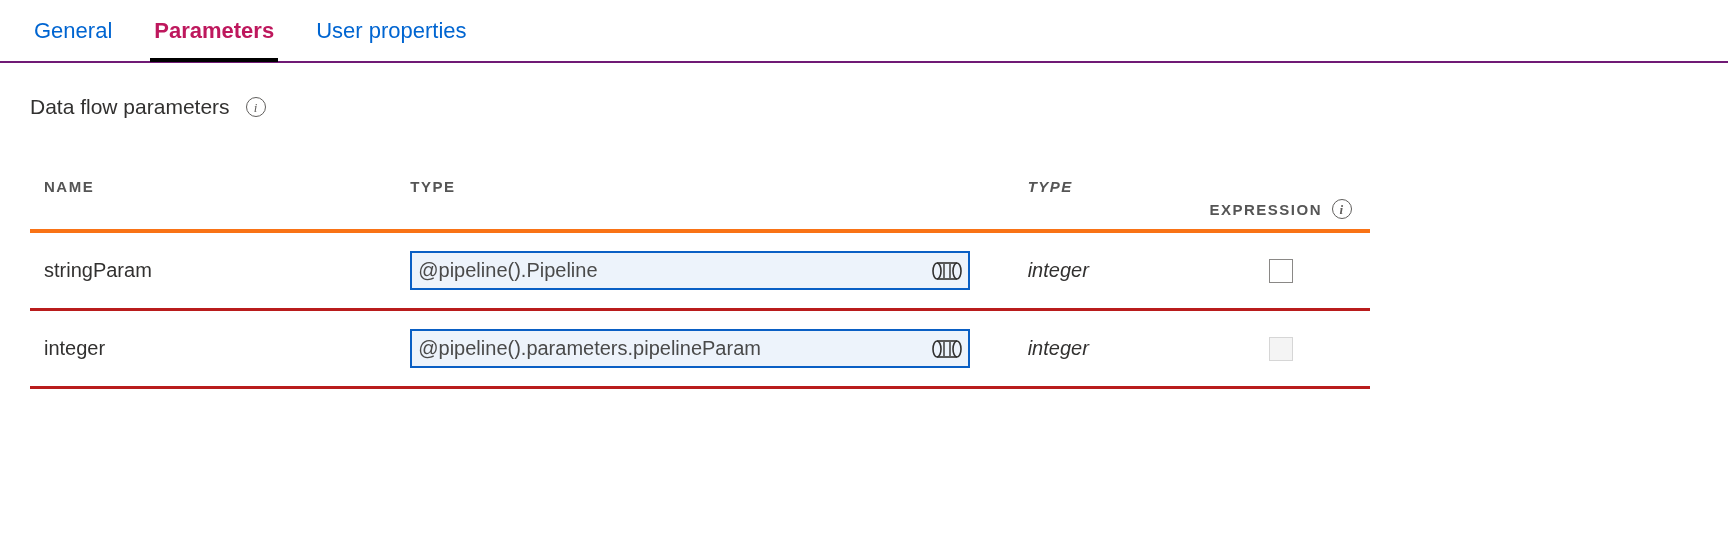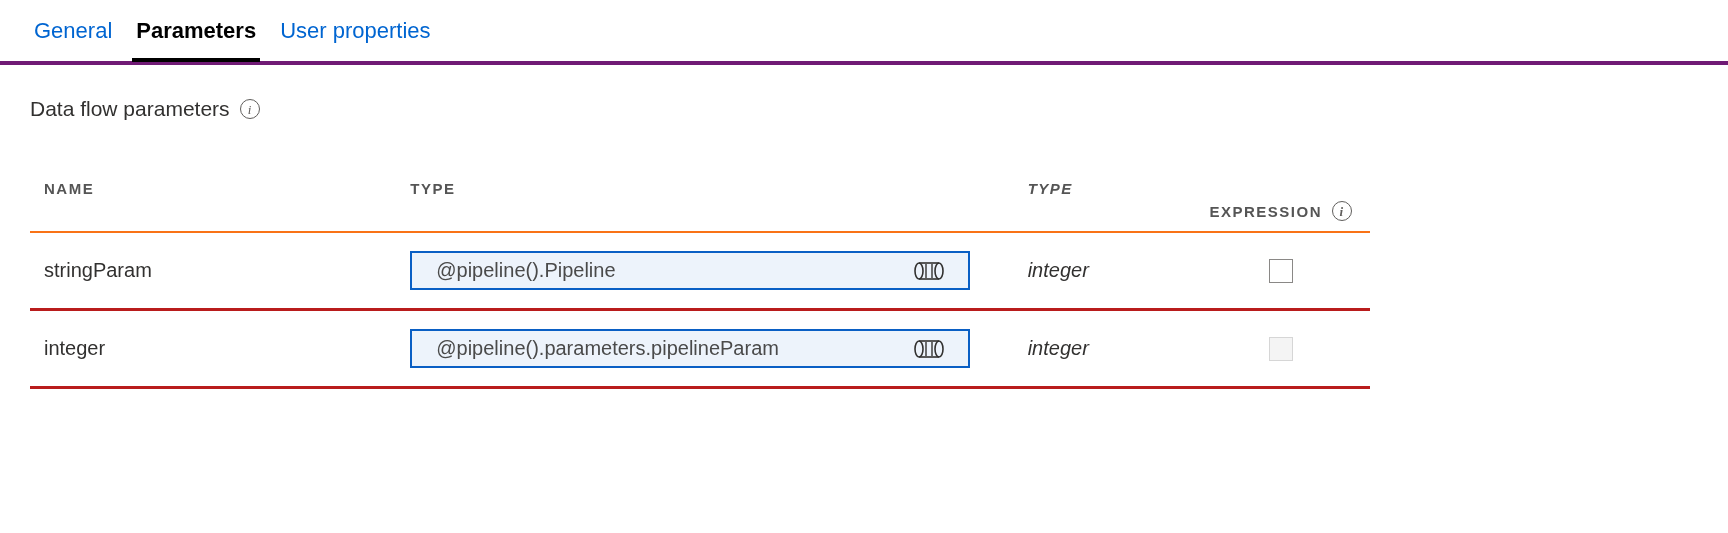--- a/index.html
+++ b/index.html
@@ -4,44 +4,44 @@
   <style>
     * { box-sizing: border-box; margin: 0; padding: 0; }
     body {
       font-family: "Segoe UI", -apple-system, BlinkMacSystemFont, sans-serif;
       background: #fff;
       color: #323130;
       font-size: 18px;
     }
     .tabs {
       display: flex;
-      gap: 16px;
+      gap: 34px;
       padding: 12px 30px 0 30px;
-      border-bottom: 4px solid #701a75;
+      border-bottom: 2px solid #701a75;
     }
     .tab {
       padding: 6px 4px 14px 4px;
       font-size: 22px;
       color: #0065d1;
       cursor: pointer;
       border-bottom: 4px solid transparent;
       margin-bottom: -1px;
     }
     .tab.active {
-      color: #000000;
+      color: #be185d;
       font-weight: 600;
       border-bottom-color: #000;
     }
     .content {
       padding: 32px 30px;
     }
     .section-title {
       display: flex;
       align-items: center;
-      gap: 10px;
+      gap: 16px;
       font-size: 21px;
       color: #323130;
       margin-bottom: 24px;
     }
     .info-icon {
       display: inline-flex;
       align-items: center;
       justify-content: center;
       width: 20px;
       height: 20px;
@@ -58,42 +58,42 @@
       max-width: 1340px;
       border-collapse: collapse;
     }
     .params-table thead th {
       text-align: left;
       font-size: 15px;
       font-weight: 600;
       letter-spacing: 1.5px;
       color: #555;
       padding: 10px 14px;
-      border-bottom: 2px solid #f97316;
+      border-bottom: 4px solid #f97316;
     }
     .params-table thead th.expr-col {
       text-align: center;
     }
     .params-table tbody td {
       padding: 18px 14px;
       border-bottom: 3px solid #b91c1c;
       font-size: 20px;
       color: #323130;
       vertical-align: middle;
     }
     .col-name { width: 350px; }
     .col-value { width: 590px; }
     .col-type { width: 170px; font-style: italic; }
     .col-expr { width: 160px; text-align: center; }
     .value-input-wrap {
       display: flex;
       align-items: center;
       background: #edf3fb;
       border: 2px solid #0a5fc4;
-      padding: 6px 24px;
+      padding: 6px 6px;
       width: 560px;
     }
     .value-text {
       flex: 1;
       color: #4a4a4a;
       font-size: 20px;
       white-space: nowrap;
       overflow: hidden;
     }
     .pipe-icon {

